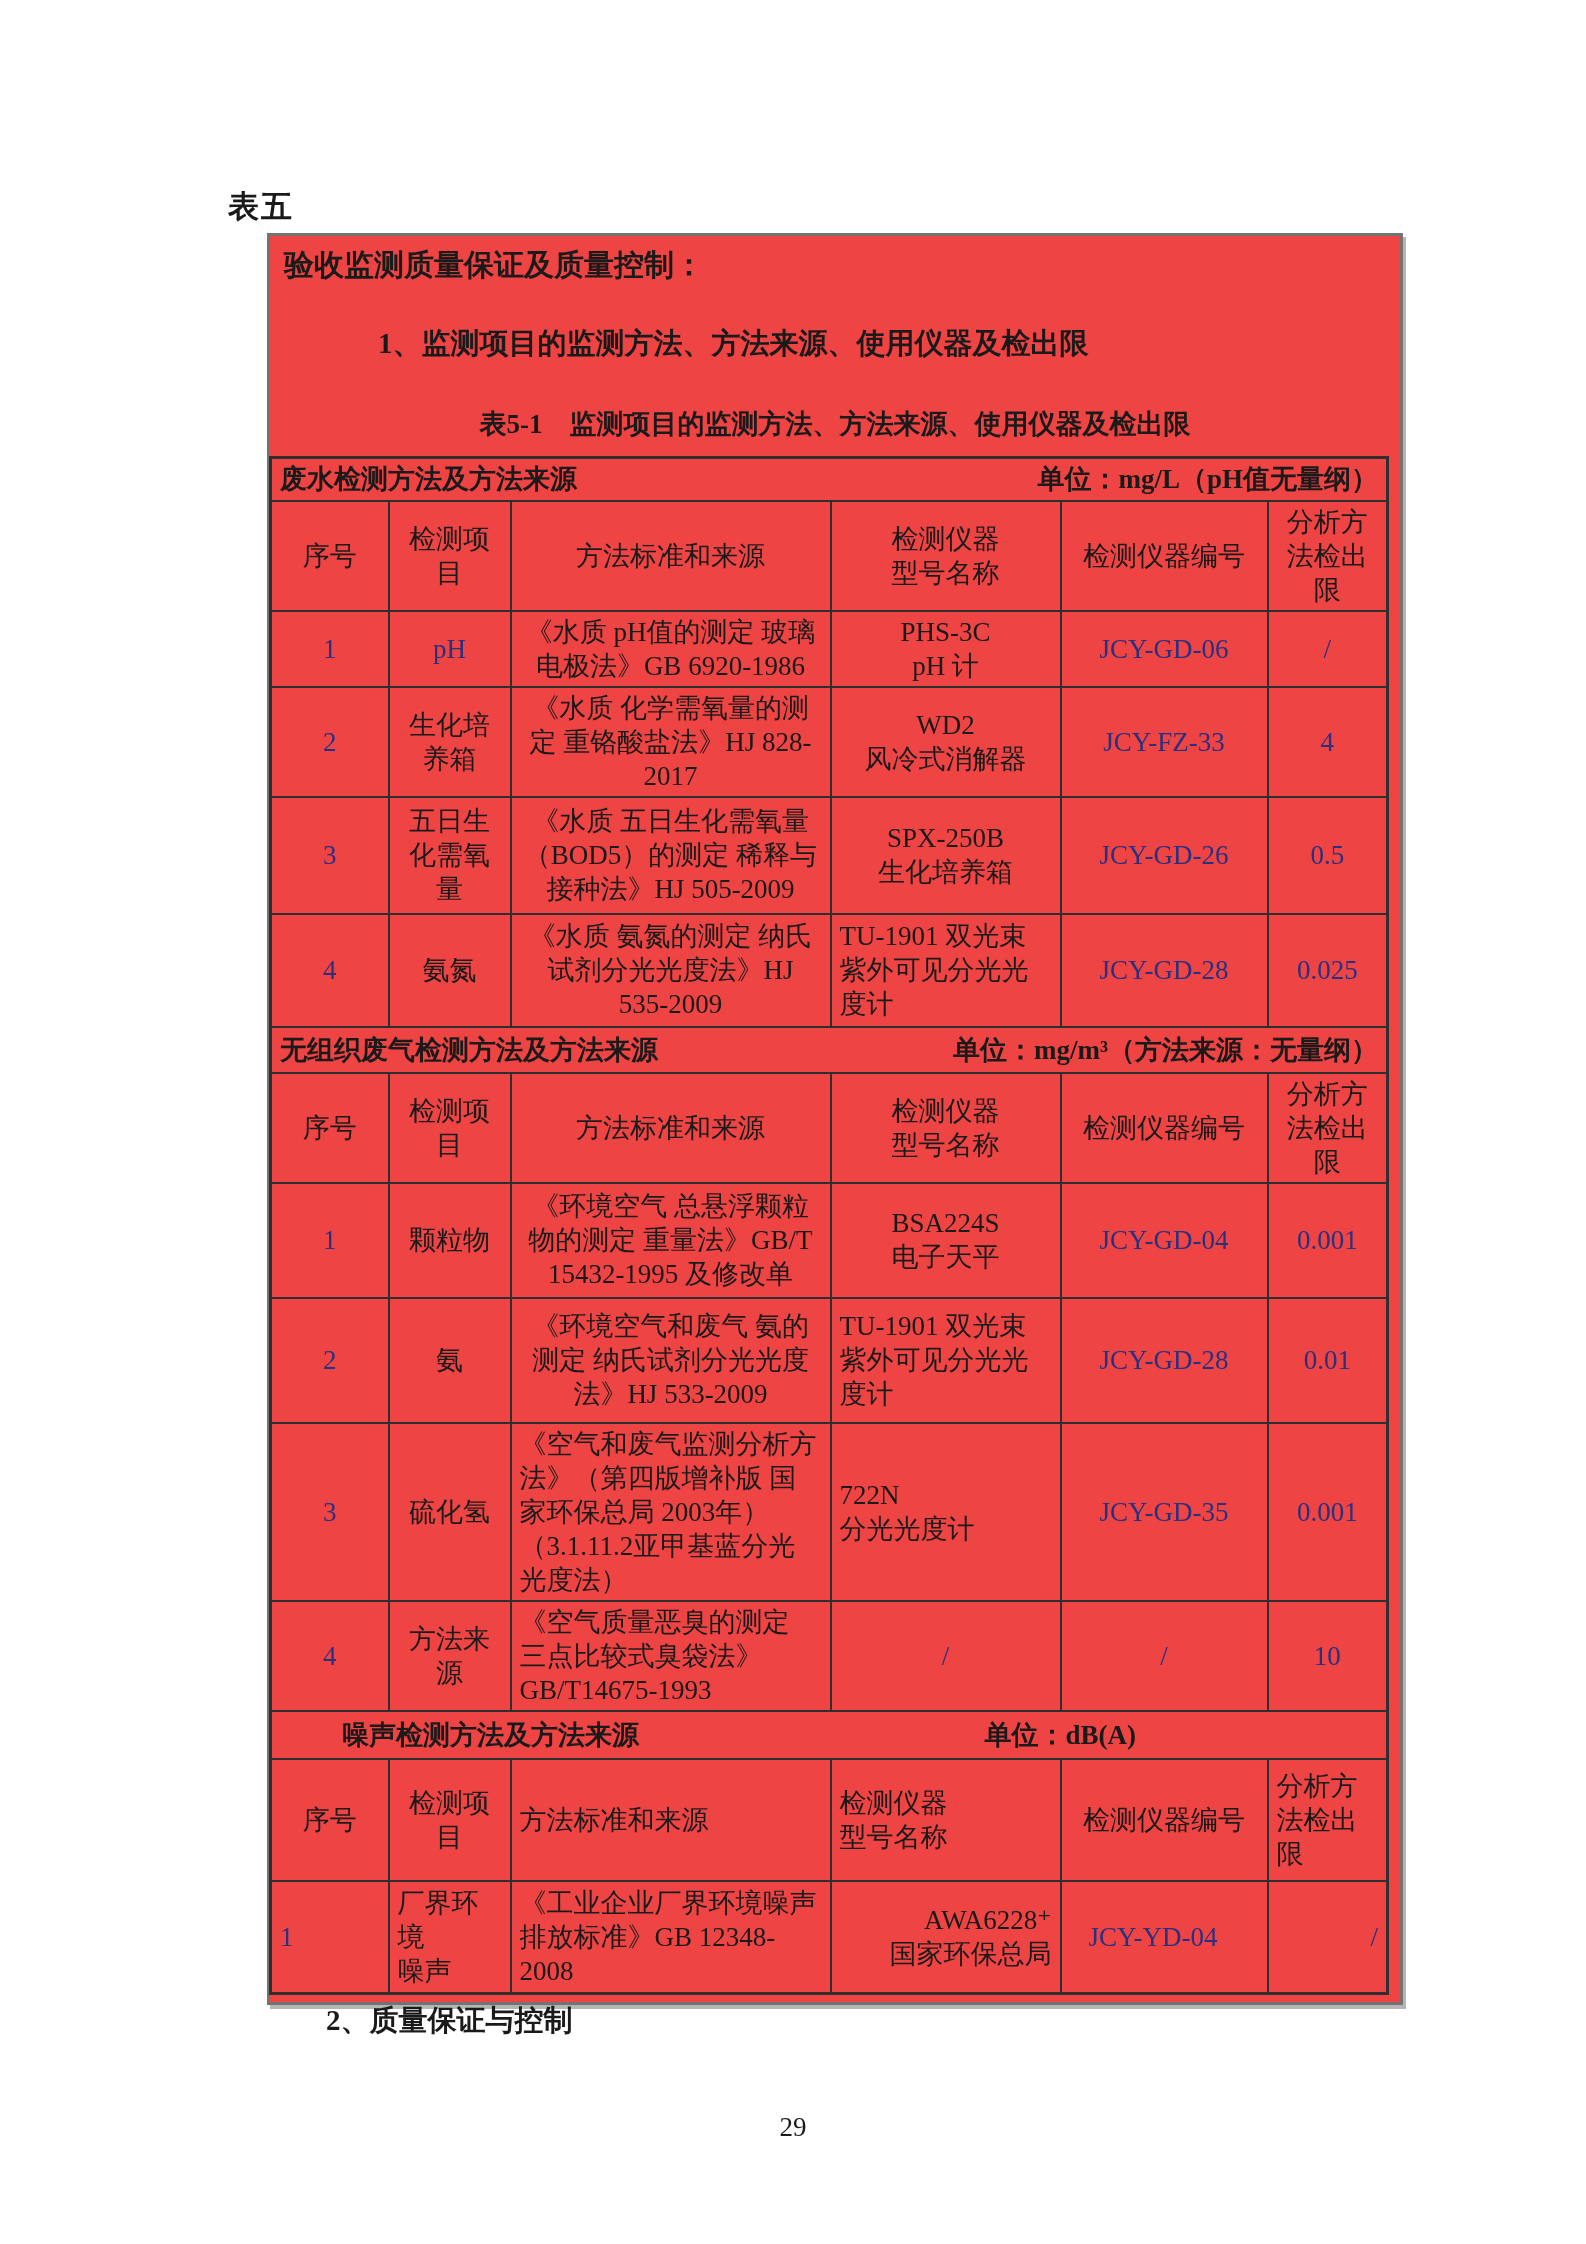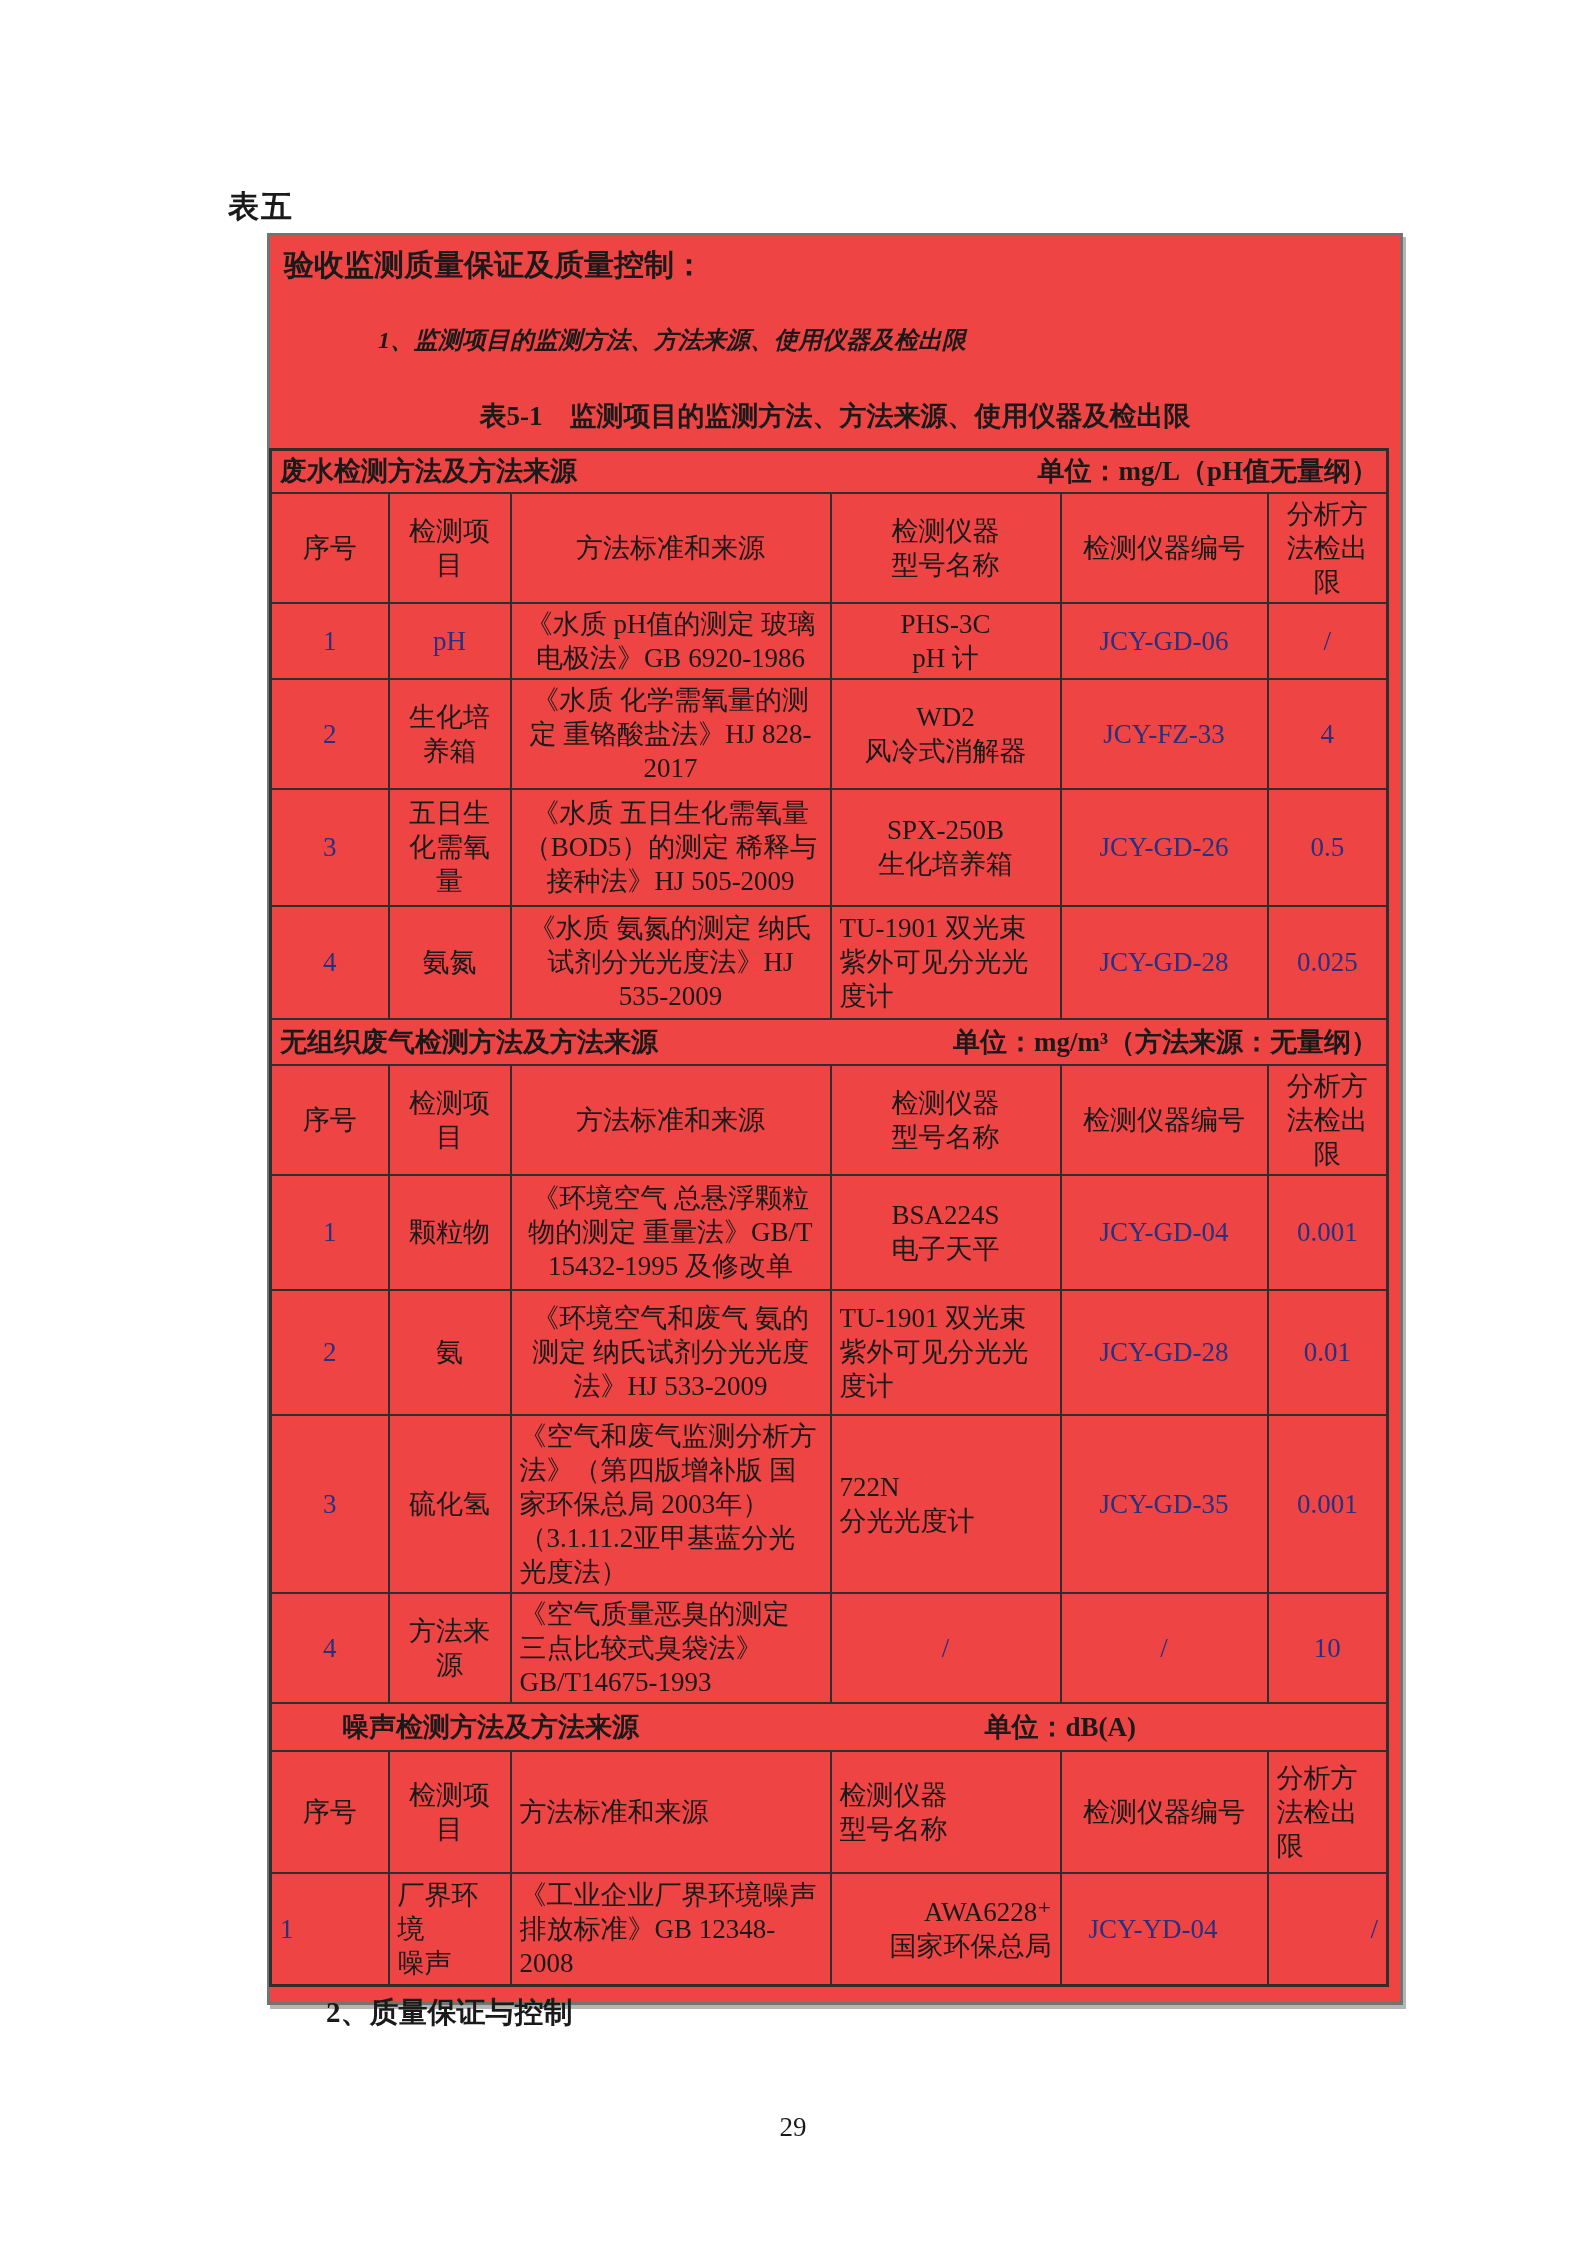--- a/index.html
+++ b/index.html
@@ -23,21 +23,21 @@
     box-sizing:border-box;
     background:#ef4444;
     margin-left:40px;
   }
   .box-title{
     margin:9px 0 0 14px;
     font-size:30px;font-weight:bold;
   }
   .heading-1{
     margin:38px 0 0 108px;
-    font-size:24px;font-weight:bold;font-style:italic;
+    font-size:29px;font-weight:bold;
   }
   .table-caption{
     margin:42px 0 14px 0;
     text-align:center;
     font-size:27px;font-weight:bold;
   }
   table.mon{
     border-collapse:collapse;
     table-layout:fixed;
     width:1117px;

